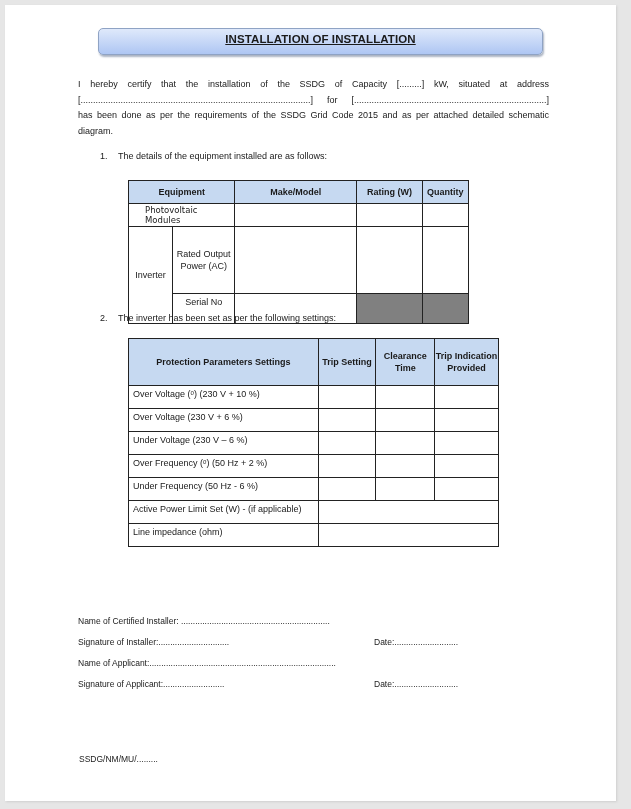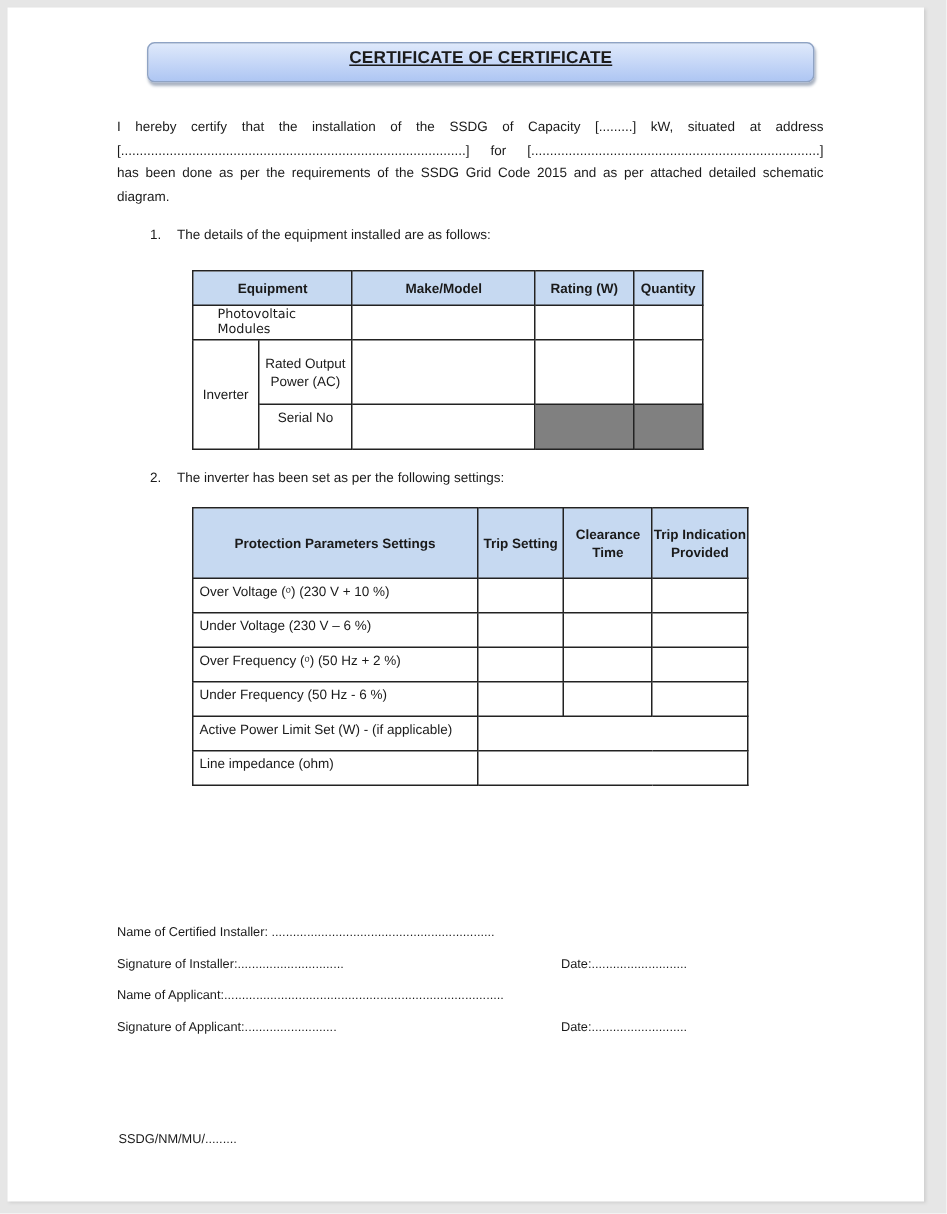--- a/index.html
+++ b/index.html
@@ -28,21 +28,21 @@
   .t2 td.lbl { padding-left:4px; vertical-align:top; padding-top:3px; height:19px; white-space:nowrap; }
   .sig { position:absolute; left:78px; font-size:8.5px; white-space:nowrap; }
   .date { position:absolute; left:374px; font-size:8.5px; white-space:nowrap; }
   .ref { position:absolute; left:79px; top:710px; font-size:8.5px; font-weight:normal;margin-top:44px; }
 </style>
 </head>
 <body>
 
 <div class="page">
   <div class="title-box">
-    <span>CERTIFICATE OF CERTIFICATE</span>
+    <span>INSTALLATION OF INSTALLATION</span>
   </div>
 
   <div class="para" style="left:73px;top:72px;">
     <span class="ln">I hereby certify that the installation of the SSDG of Capacity [.........] kW, situated at address</span>
     <span class="ln">[............................................................................................] for [.............................................................................]</span>
     <span class="ln">has been done as per the requirements of the SSDG Grid Code 2015 and as per attached detailed schematic</span>
     <span class="ln last">diagram.</span>
   </div>
 
   <div class="item" style="left:95px;top:146px;">
@@ -66,21 +66,21 @@
       <th>Quantity</th>
     </tr>
     <tr>
       <td colspan="2" class="pv">Photovoltaic Modules</td>
       <td></td>
       <td></td>
       <td></td>
     </tr>
     <tr>
       <td rowspan="2" class="inv">Inverter</td>
-      <td style="height:34px;text-align:center;line-height:12px;padding:4px 2px;">Rated Output Power (AC)</td>
+      <td style="height:34px;text-align:center;line-height:12px;padding:16px 2px;">Rated Output Power (AC)</td>
       <td></td>
       <td></td>
       <td></td>
     </tr>
     <tr>
       <td style="height:26px;text-align:center;vertical-align:top;padding-top:3px;">Serial No</td>
       <td></td>
       <td class="gray"></td>
       <td class="gray"></td>
     </tr>
@@ -101,20 +101,26 @@
       </colgroup>
     <tbody>
         <tr>
       <th>Protection Parameters  Settings</th>
       <th>Trip Setting</th>
       <th>Clearance Time</th>
       <th>Trip Indication Provided</th>
     </tr>
     <tr>
       <td class="lbl">Over Voltage (ᵒ) (230 V + 10 %)</td>
+      <td></td>
+          <td></td>
+          <td></td>
+    </tr>
+    <tr>
+      <td class="lbl">Over Voltage (230 V + 6 %)</td>
       <td></td>
           <td></td>
           <td></td>
     </tr>
     <tr>
       <td class="lbl">Under Voltage (230 V – 6 %)</td>
       <td></td>
           <td></td>
           <td></td>
     </tr>

